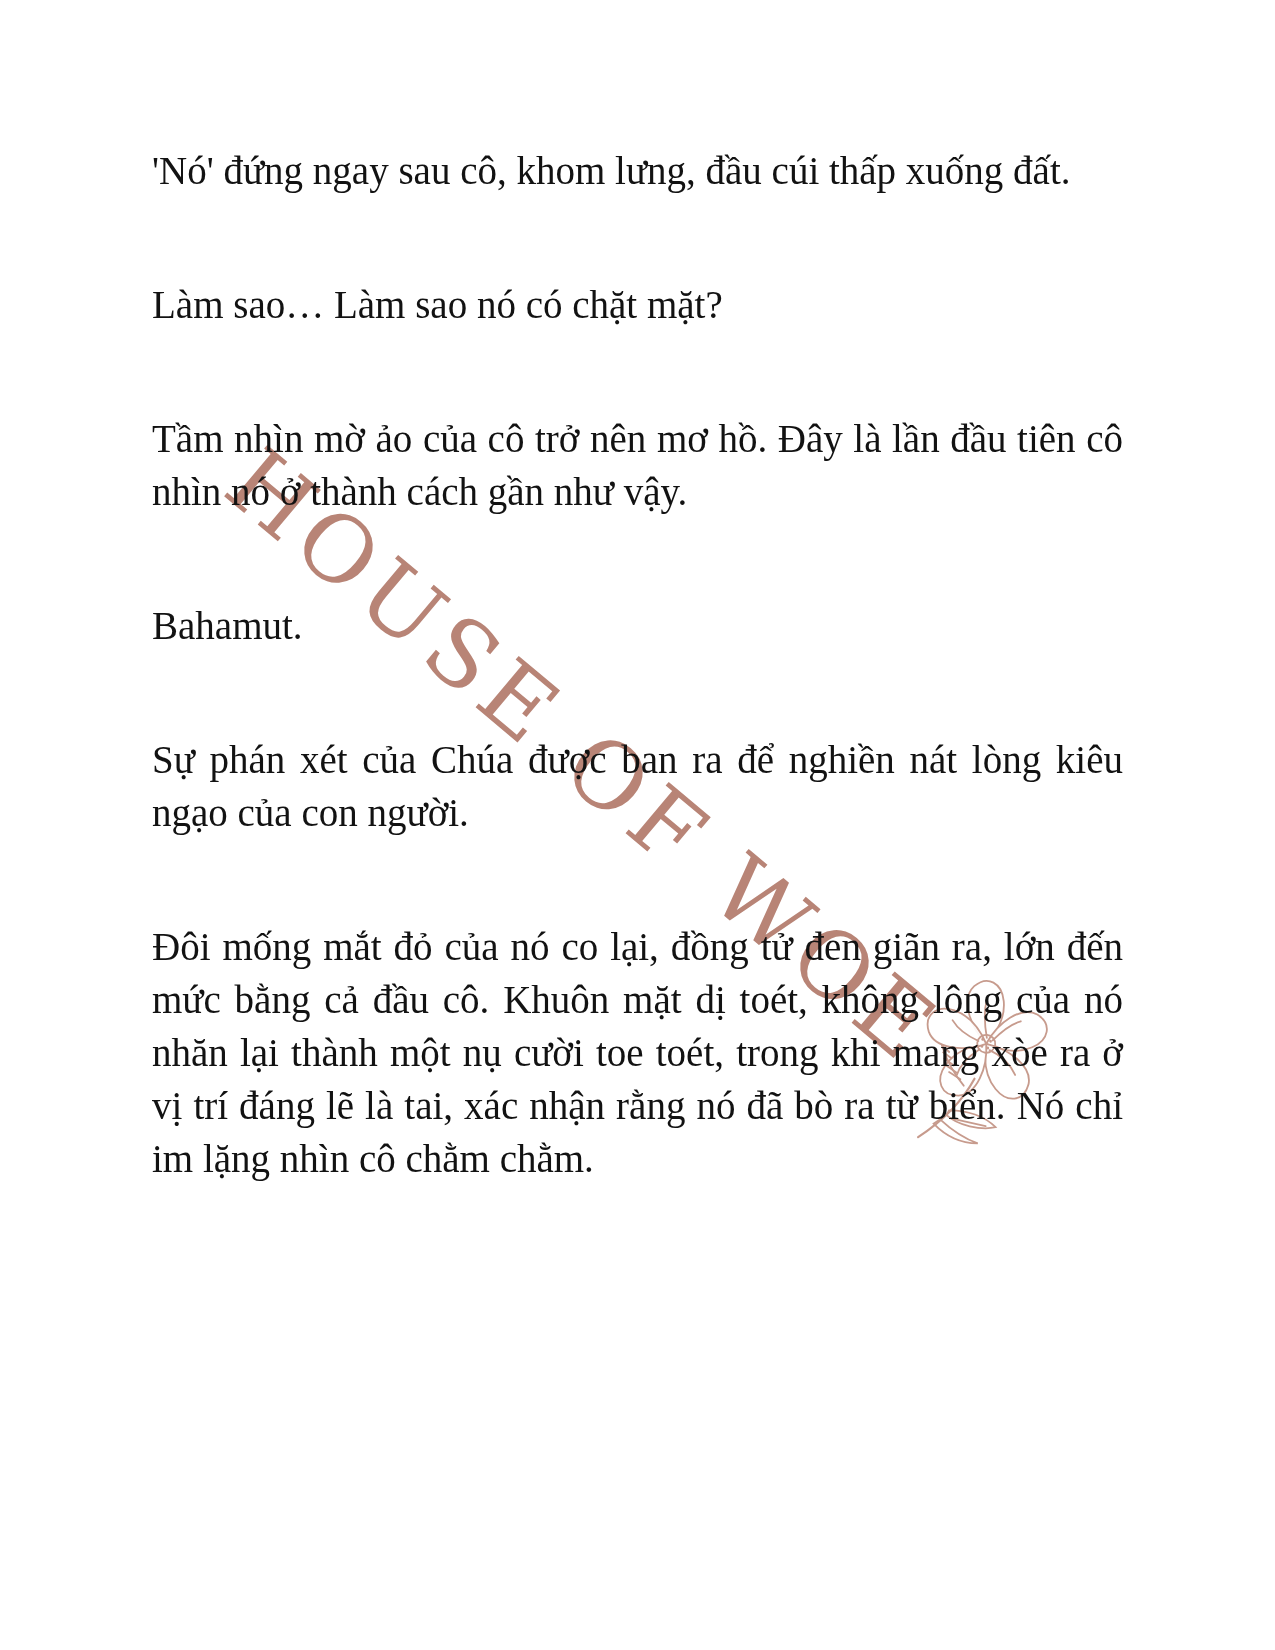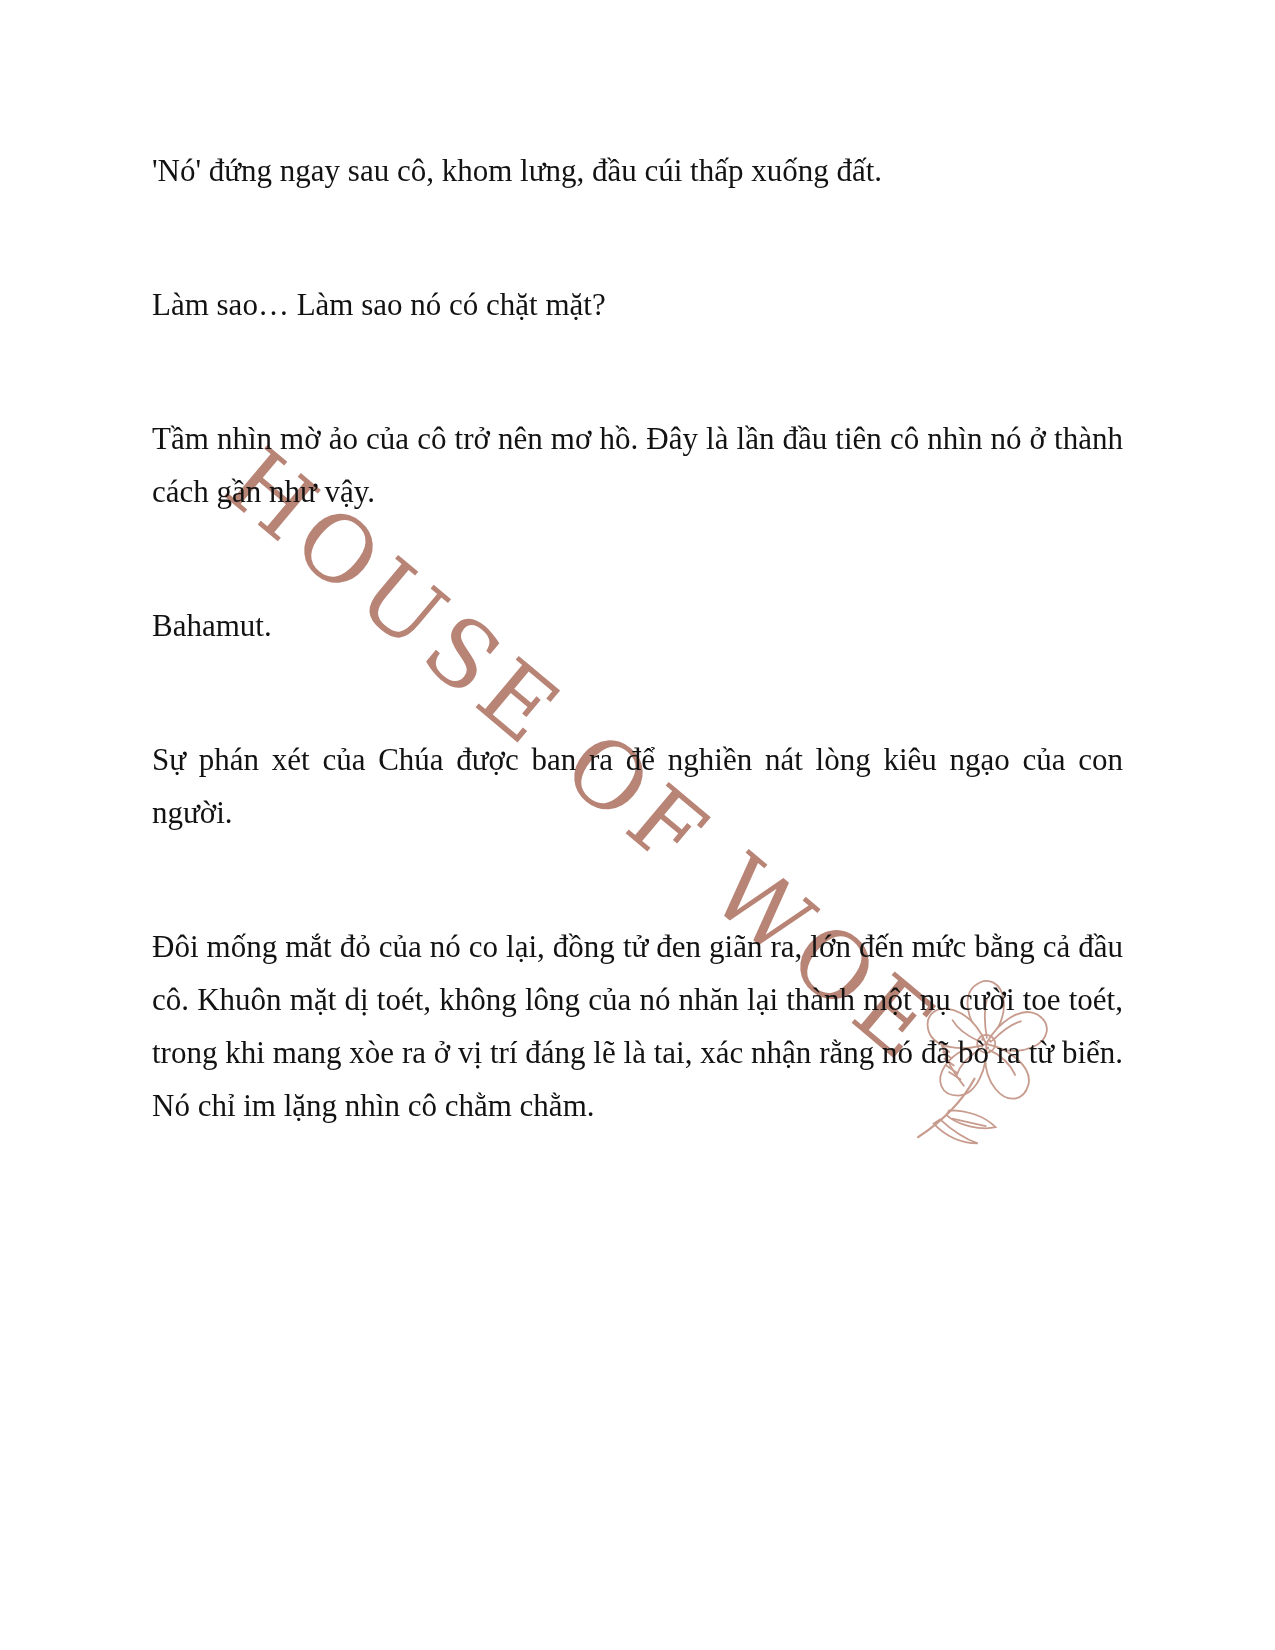--- a/index.html
+++ b/index.html
@@ -38,21 +38,21 @@
   }
   
   .content{
     position:absolute;
     left:152px;top:144px;
     width:971px;
     z-index:3;
   }
   .content p{
     margin:0 0 81px 0;
-    font-size:31px;
+    font-size:39px;
     line-height:53px;
     color:#121212;
     text-align:justify;
   }
   .content p:last-child{margin-bottom:0;}
 </style>
 </head>
 <body>
 
 <div class="page">

